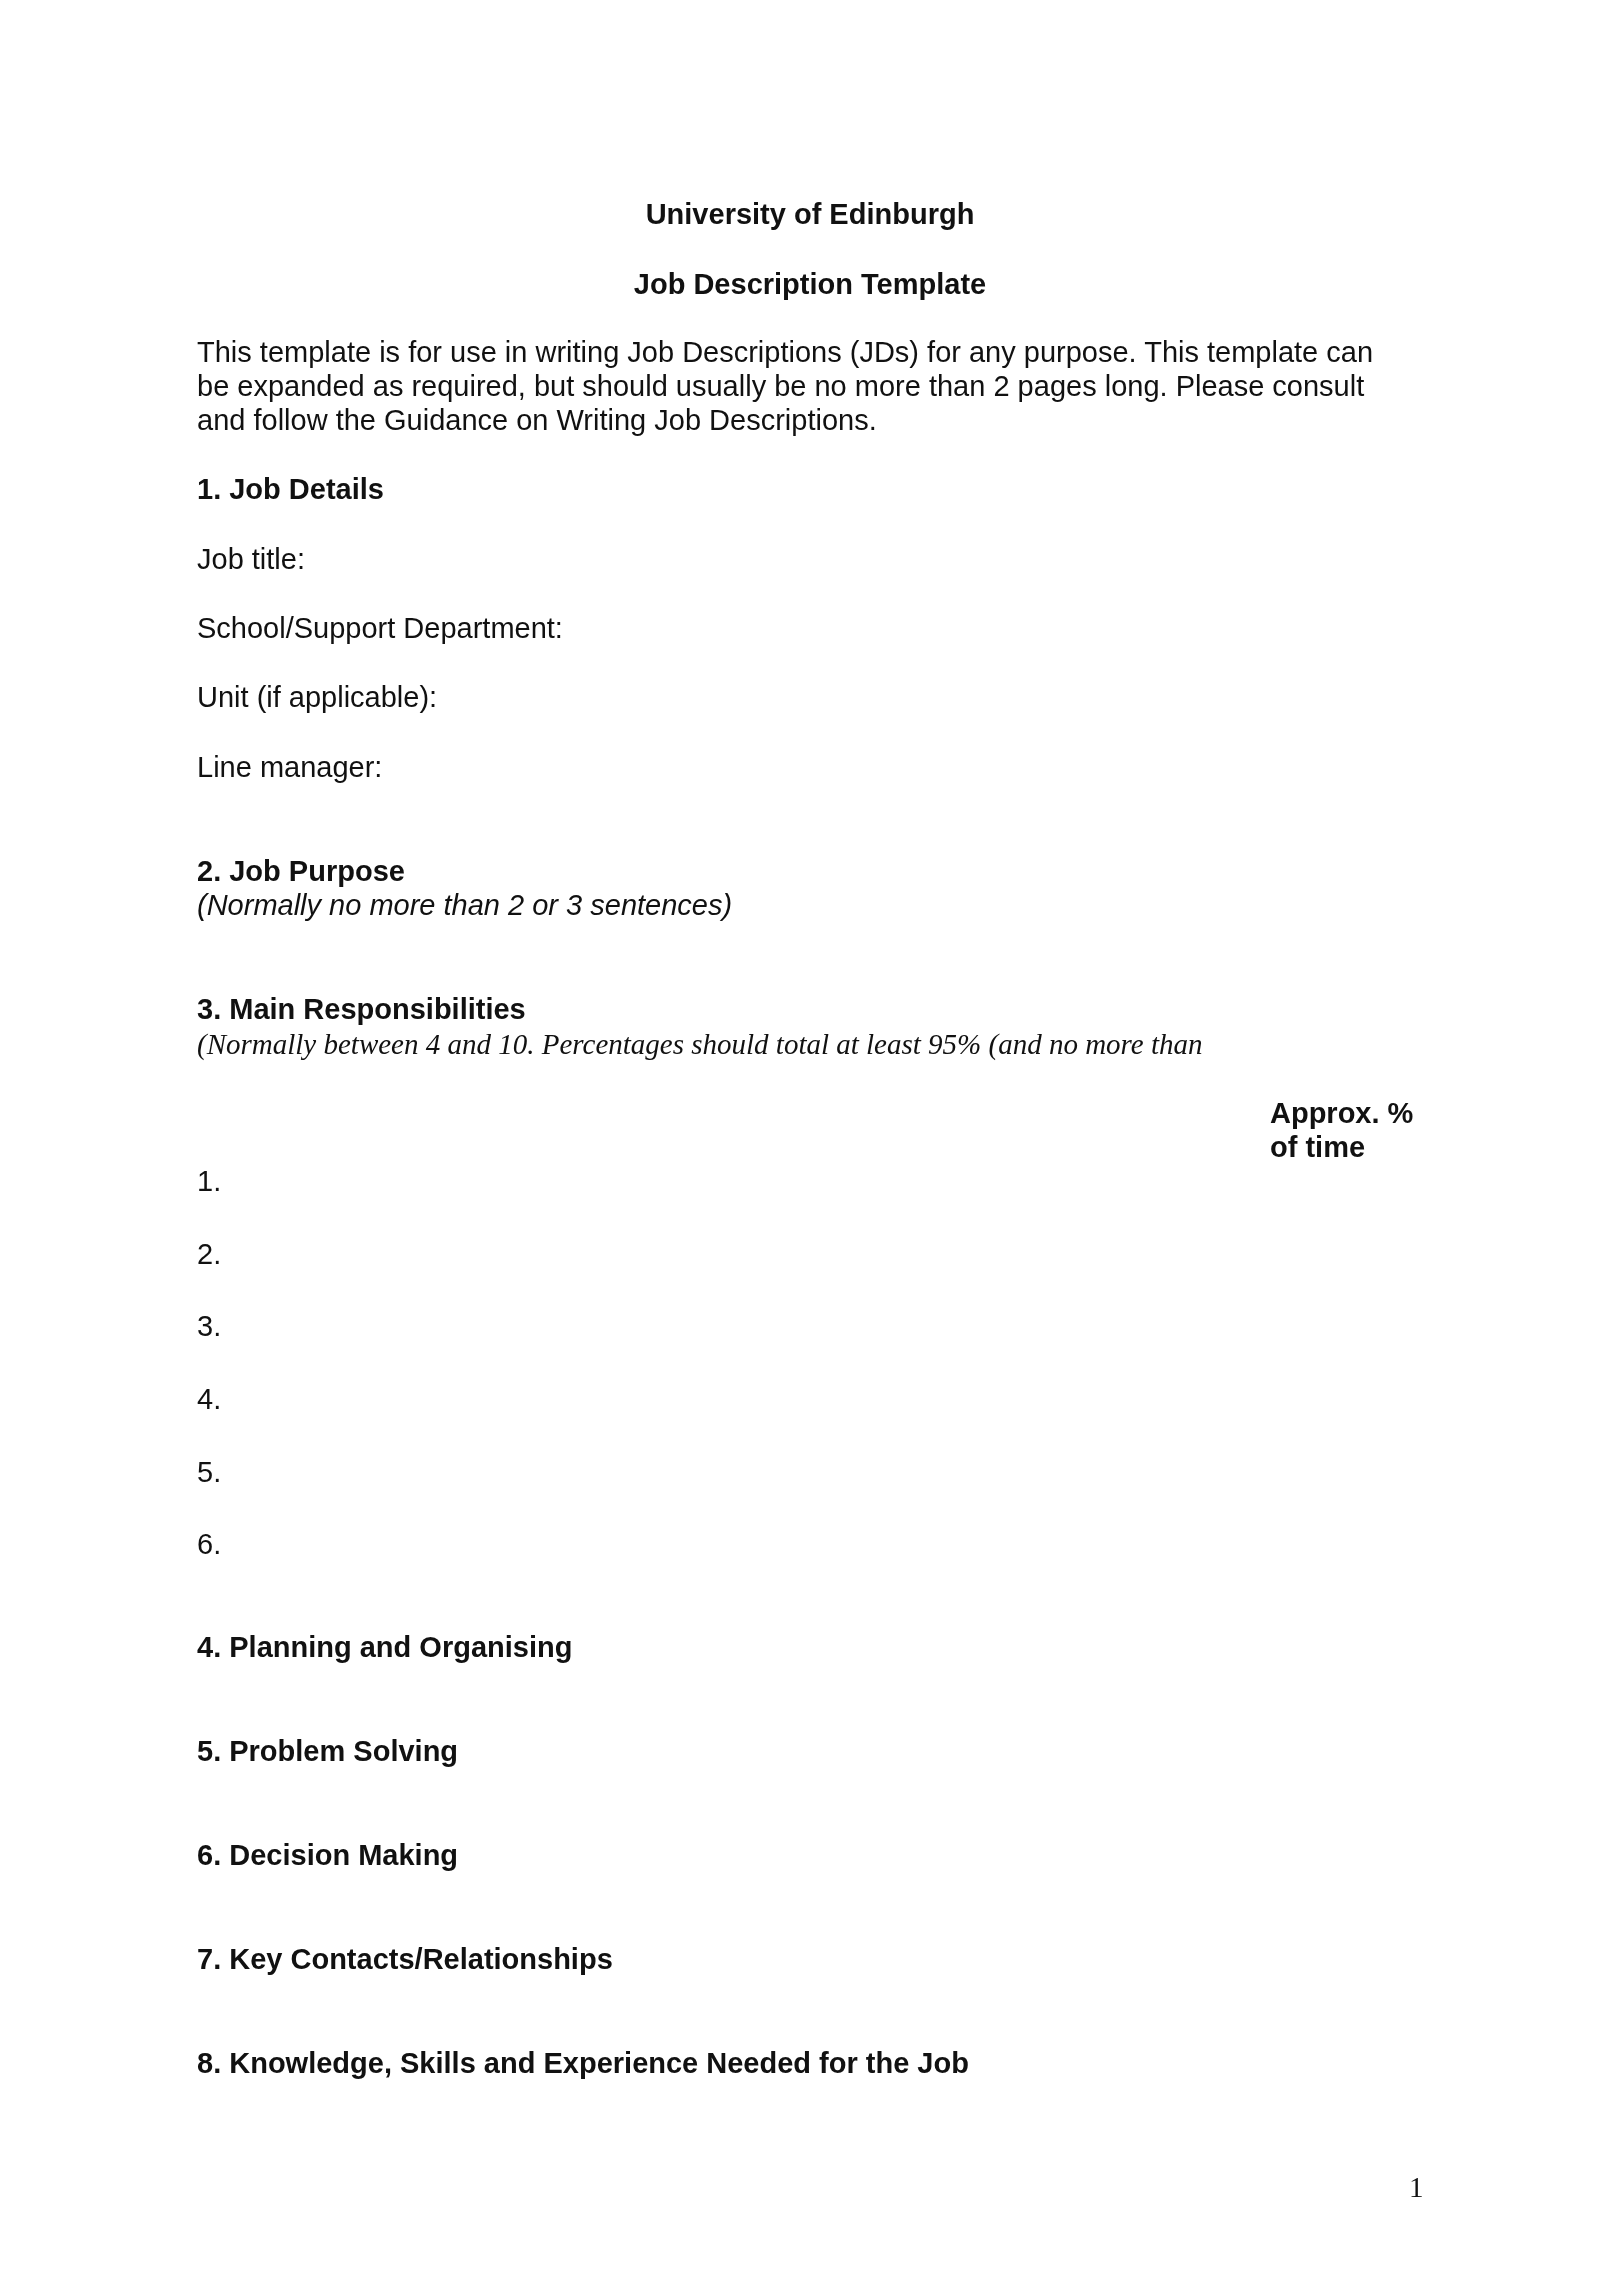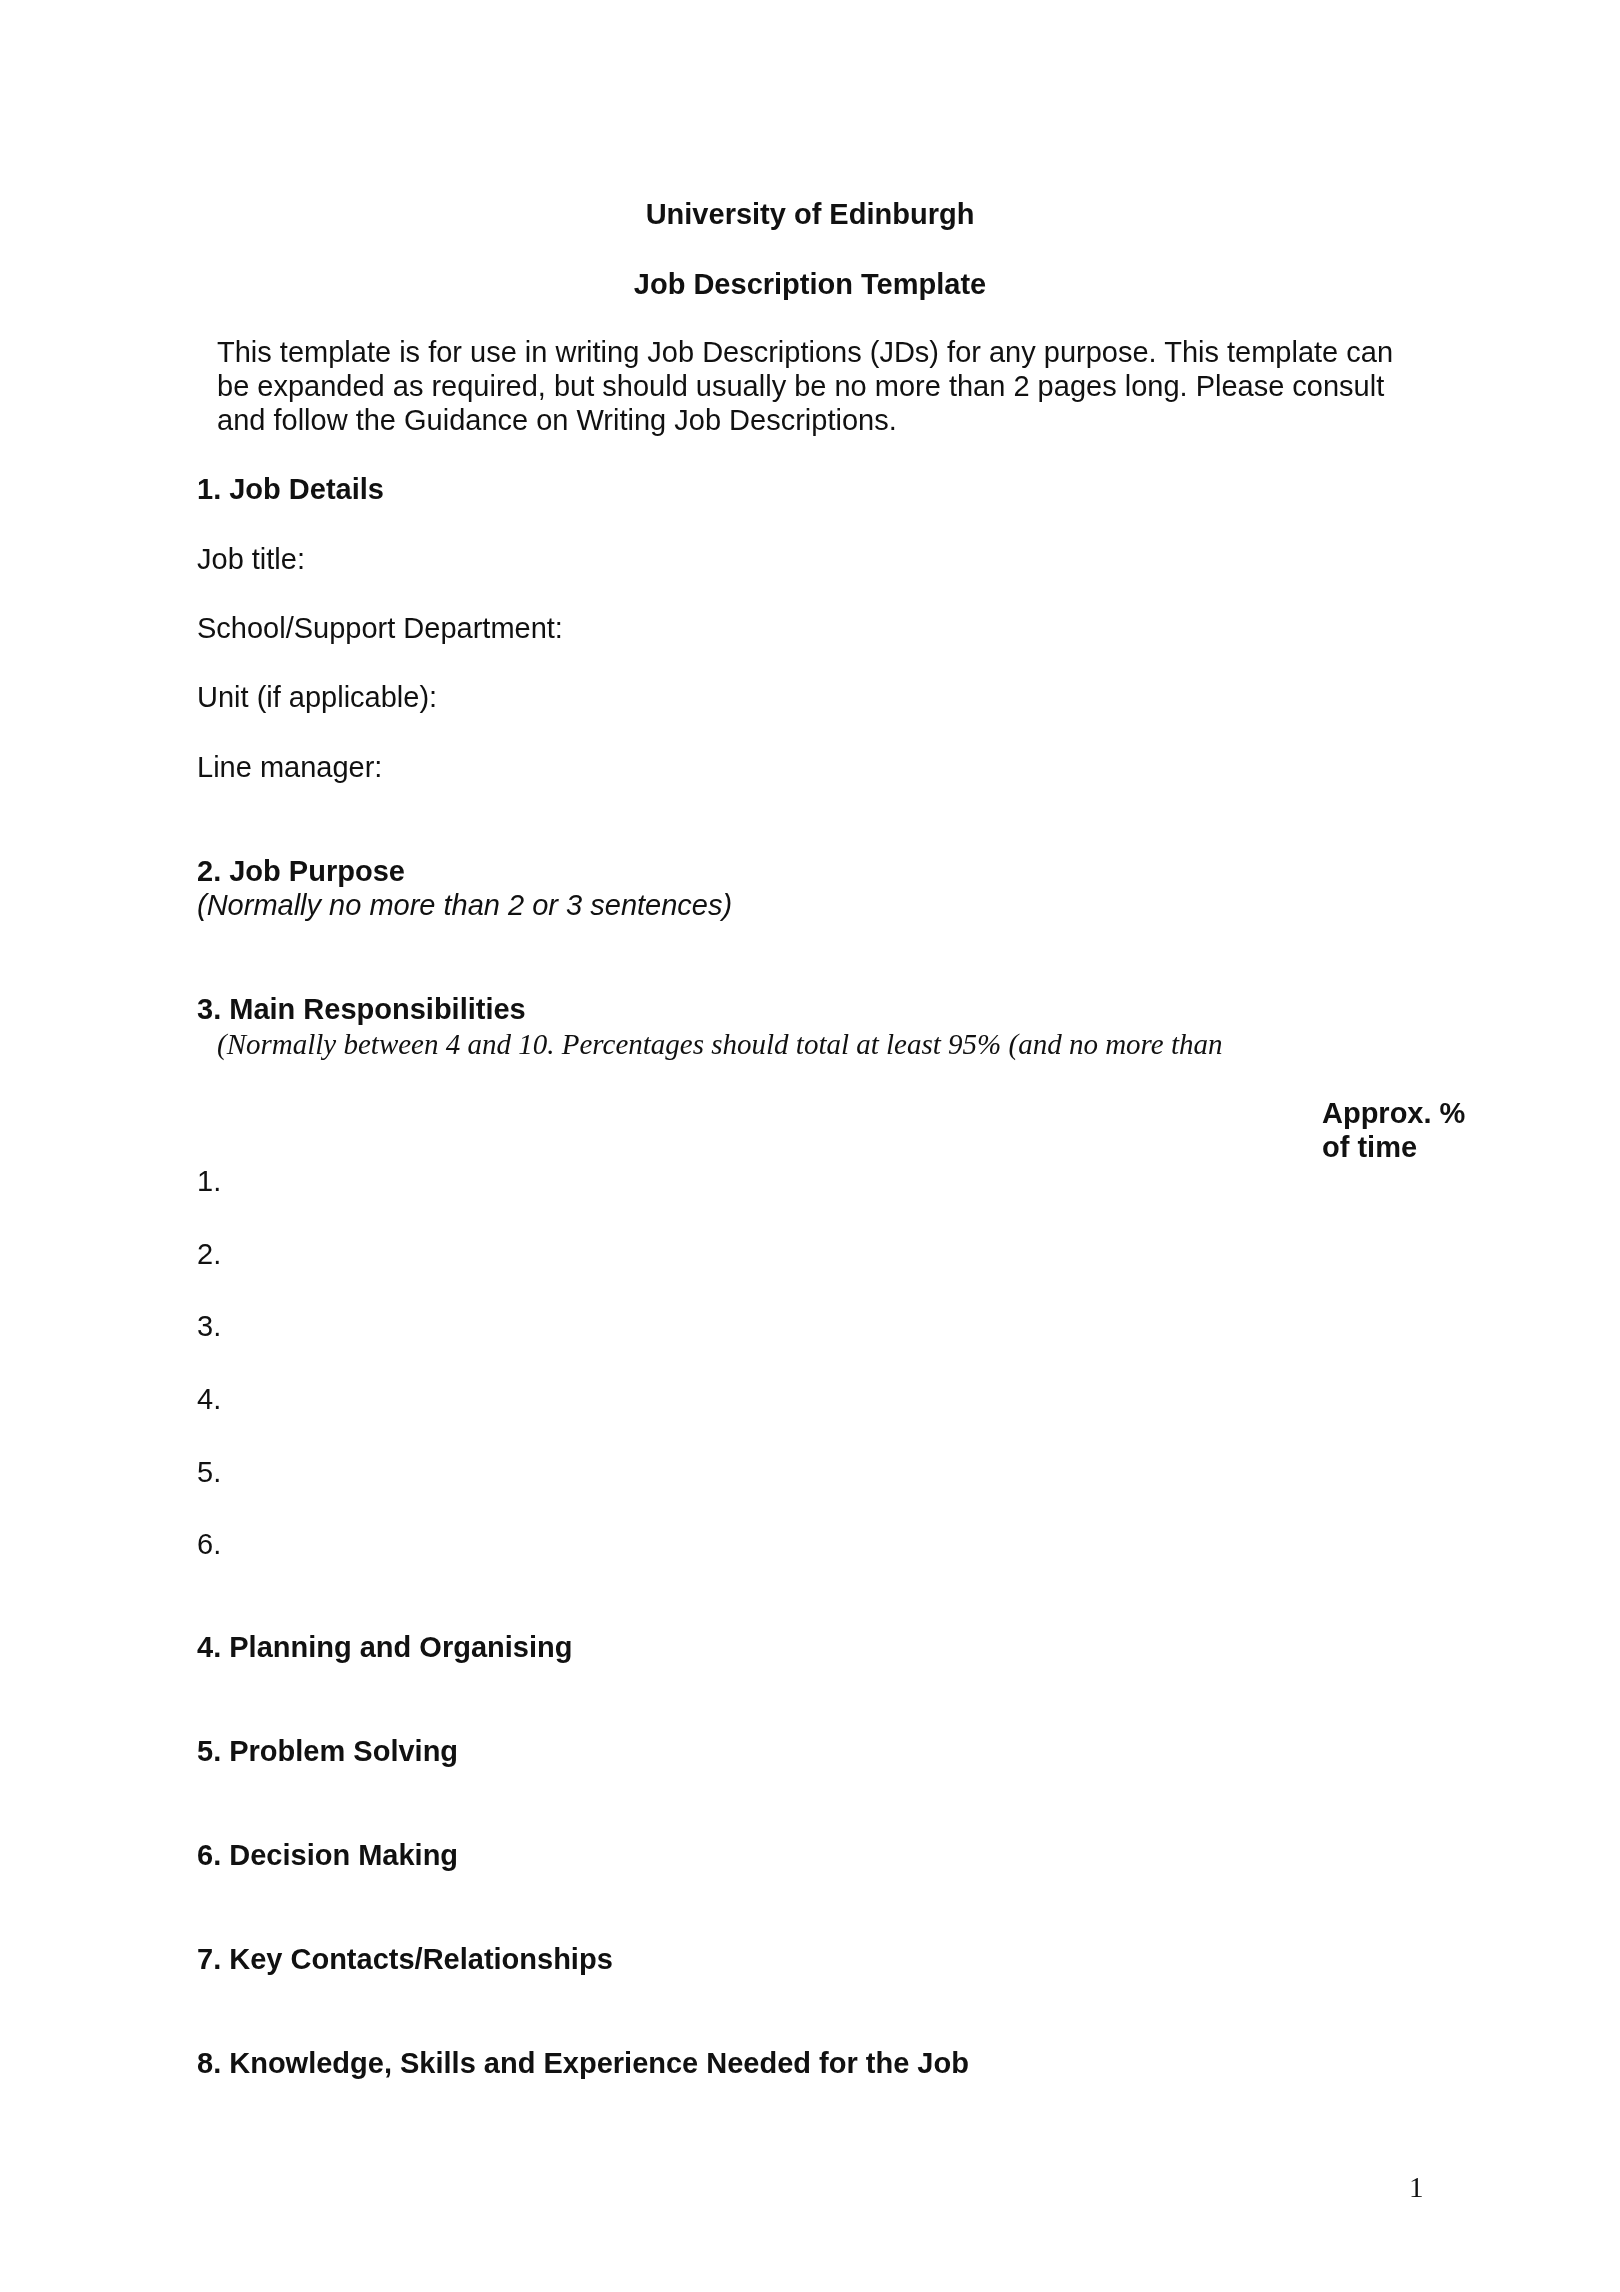--- a/index.html
+++ b/index.html
@@ -4,22 +4,22 @@
 <style>
   html, body { margin: 0; padding: 0; background: #ffffff; }
   body { width: 1620px; height: 2293px; position: relative; overflow: hidden; }
   .page { position: absolute; left: 0; top: 0; width: 1620px; height: 1874px; background: #fff; color: #111; }
   .t { position: absolute; font-family: "Liberation Sans", sans-serif; font-size: 29px; line-height: 34px; white-space: nowrap; margin: 0; }
   .b { font-weight: bold; }
   .i { font-style: italic; }
   .center { left: 0; width: 1620px; text-align: center; }
   .left { left: 197px; }
   .para { position: absolute; left: 197px; width: 1255px; font-family: "Liberation Sans", sans-serif; font-size: 29px; line-height: 34px; margin: 0; color: #111; }
-  .para span { display: block; white-space: nowrap; margin-left: 20px; }
-  .approx { position: absolute; left: 1322px; top: 1096px; font-family: "Liberation Sans", sans-serif; font-size: 29px; line-height: 34px; font-weight: bold; }
+  .para span { display: block; white-space: nowrap; }
+  .approx { position: absolute; left: 1270px; top: 1096px; font-family: "Liberation Sans", sans-serif; font-size: 29px; line-height: 34px; font-weight: bold; }
   .approx span { display: block; white-space: nowrap; }
   .pagenum { position: absolute; left: 1409px; top: 2170px; font-family: "Liberation Serif", serif; font-size: 29px; line-height: 34px; }
 </style>
 </head>
 <body>
 
 <div class="page">
 
   <div class="t b center" style="top:197px;">University of Edinburgh</div>
   <div class="t b center" style="top:267px;">Job Description Template</div>

